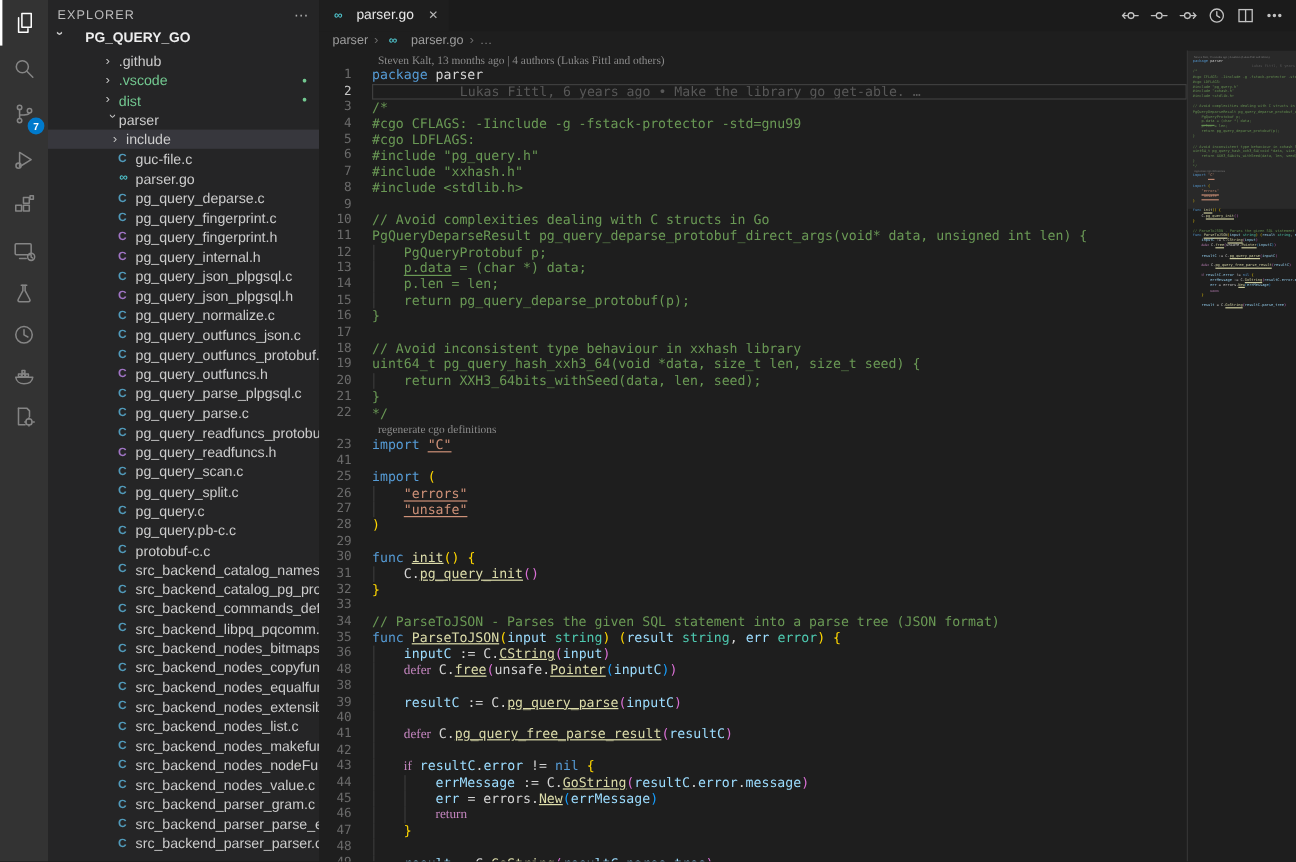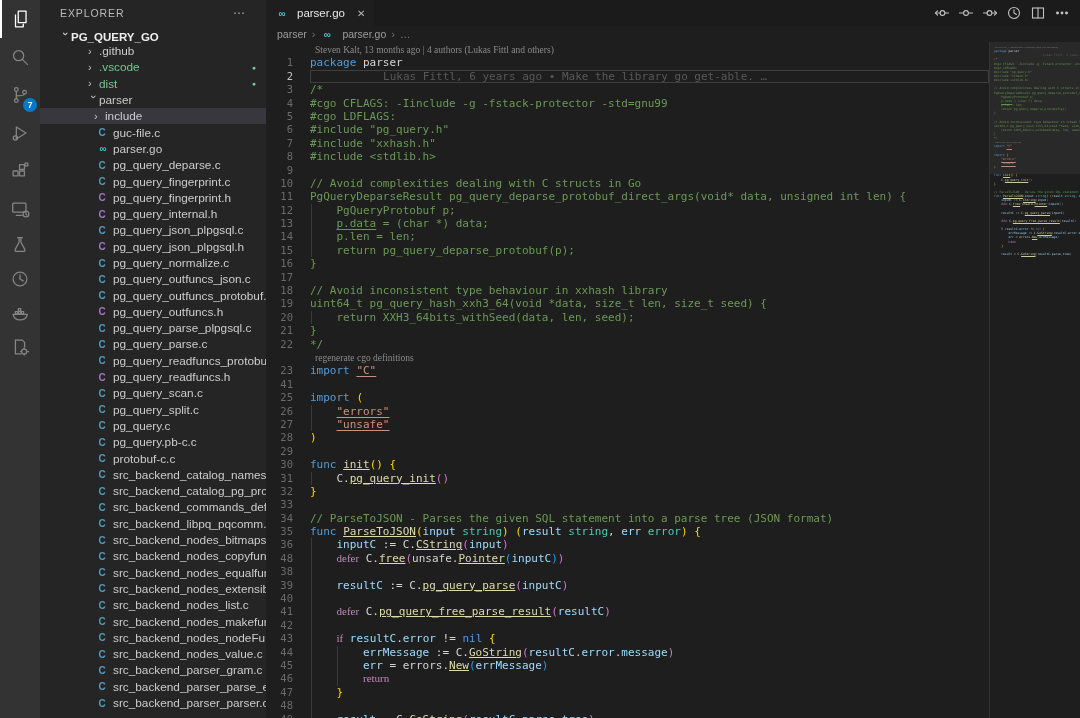--- a/index.html
+++ b/index.html
@@ -9,23 +9,23 @@
   
   .activitybar{width:40px;background:#333333;flex-shrink:0;display:flex;flex-direction:column;align-items:stretch;}
   .ab-slot{height:38px;display:flex;align-items:center;justify-content:center;color:#858585;position:relative;box-sizing:border-box;cursor:pointer;}
   .ab-slot.small{height:34px;}
   .ab-slot.active{color:#ffffff;border-left:2px solid #ffffff;}
   .ab-slot svg{stroke:currentColor;fill:none;stroke-width:1.4;stroke-linecap:round;stroke-linejoin:round;}
   .scm-badge{position:absolute;bottom:2px;right:3px;width:14px;height:14px;border-radius:50%;background:#007acc;color:#fff;font-size:8.5px;display:flex;align-items:center;justify-content:center;font-weight:700;}
 
   
   .sidebar{width:226px;background:#252526;flex-shrink:0;color:#cccccc;overflow:hidden;display:flex;flex-direction:column;}
-  .sb-header{height:26px;display:flex;align-items:center;padding:0 20px;font-size:10.5px;letter-spacing:.9px;color:#bbbbbb;flex-shrink:0;}
+  .sb-header{height:26px;display:flex;align-items:center;padding:0 8px;font-size:10.5px;letter-spacing:.9px;color:#bbbbbb;flex-shrink:0;}
   .sb-more{margin-left:auto;color:#adadad;font-size:12px;letter-spacing:1px;cursor:pointer;}
-  .sb-root{height:17px;display:flex;align-items:flex-end;font-weight:700;font-size:11.5px;color:#eeeeee;padding-left:20px;flex-shrink:0;cursor:pointer;}
+  .sb-root{height:17px;display:flex;align-items:flex-start;font-weight:700;font-size:11.5px;color:#eeeeee;padding-left:4px;flex-shrink:0;cursor:pointer;gap:16px;}
   .tree{flex:1;overflow:hidden;}
   .tree-row{height:16.3px;display:flex;align-items:center;font-size:11.8px;color:#cccccc;padding-left:48px;position:relative;cursor:pointer;white-space:nowrap;}
   .tree-row.d1{padding-left:56px;}
   .tree-row.d1.folder{padding-left:54px;}
   .tree-row.sel{background:#37373d;}
   .chev{display:inline-block;width:11px;color:#c5c5c5;font-size:11px;line-height:1;flex-shrink:0;}
   .chev.open{transform:rotate(90deg);}
   .c-ico{width:12px;margin-right:5px;font-weight:700;font-size:10px;text-align:center;flex-shrink:0;font-family:"Liberation Sans",sans-serif;}
   .c-ico.blue{color:#519aba;}
   .c-ico.purple{color:#a074c4;}

